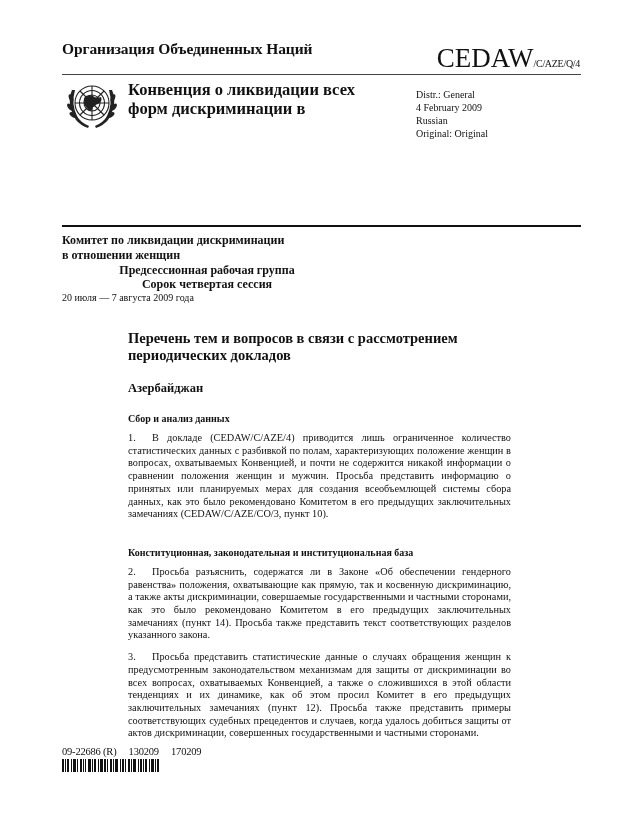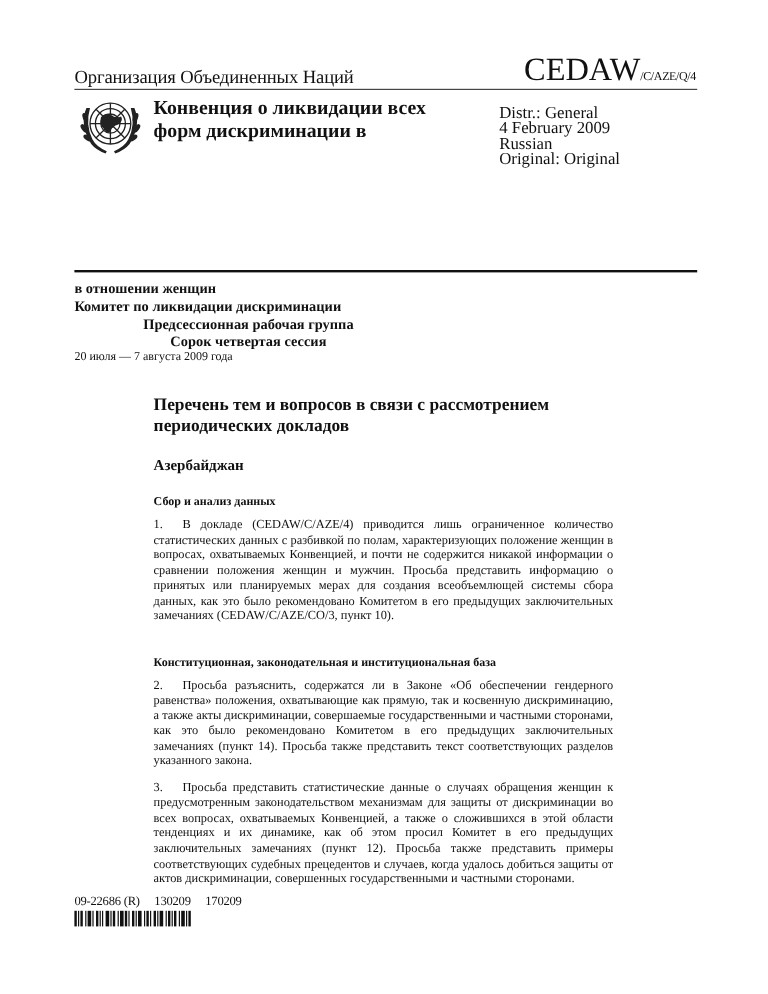--- a/index.html
+++ b/index.html
@@ -1,25 +1,25 @@
 <!DOCTYPE html>
 <html><head>
 <meta charset="utf-8">
 <style>
   html, body { margin: 0; padding: 0; background: #ffffff; }
   body { width: 640px; height: 828px; position: relative; overflow: hidden;
          font-family: "Liberation Serif", "DejaVu Serif", serif; color: #111; }
   .abs { position: absolute; }
-  .org-name { left: 62px; top: 56px; font-size: 15.5px; letter-spacing: -0.1px; }
+  .org-name { left: 62px; top: 40px; font-size: 15.5px; letter-spacing: -0.1px; font-weight: bold; }
   .symbol { right: 60px; top: 43px; font-size: 27px; white-space: nowrap; }
   .symbol .sub { font-size: 10px; letter-spacing: -0.3px; }
   .hr-thin { left: 62px; top: 74px; width: 519px; height: 1px; background: #444; }
   .emblem { left: 64px; top: 78px; width: 56px; height: 56px; }
   .conv-title { left: 128px; top: 80px; font-size: 16.5px; font-weight: bold; line-height: 19px; width: 260px; }
-  .distr { left: 416px; top: 88px; font-size: 14px; line-height: 13px; }
+  .distr { left: 416px; top: 88px; font-size: 10px; line-height: 13px; }
   .hr-thick { left: 62px; top: 225px; width: 519px; height: 2px; background: #111; }
   .committee { left: 62px; top: 233px; width: 290px; }
   .committee .l1 { font-size: 12px; font-weight: bold; line-height: 15px; }
   .committee .l2 { font-size: 12px; font-weight: bold; line-height: 14px; text-align: center; }
   .committee .l3 { font-size: 10px; line-height: 14px; }
   .main { left: 128px; top: 318px; width: 383px; }
   .doc-title { font-size: 14.5px; font-weight: bold; line-height: 17px; margin: 12px 0 17px 0; }
   .country { font-size: 12.5px; font-weight: bold; margin: 0 0 17px 0; }
   .section-head { font-size: 10px; font-weight: bold; margin: 0 0 8px 0; }
   .para { font-size: 10.3px; line-height: 12.7px; text-align: justify; margin: 0 0 9px 0; hyphens: manual; }
@@ -69,22 +69,22 @@
 <div class="abs distr">
   <div>Distr.: General</div>
   <div>4 February 2009</div>
   <div>Russian</div>
   <div>Original: Original</div>
 </div>
 
 <div class="abs hr-thick"></div>
 
 <div class="abs committee">
+  <div class="l1">Комитет по ликвидации дискриминации</div>
   <div class="l1">в отношении женщин</div>
-  <div class="l1">Комитет по ликвидации дискриминации</div>
   <div class="l2">Предсессионная рабочая группа</div>
   <div class="l2">Сорок четвертая сессия</div>
   <div class="l3">20 июля — 7 августа 2009 года</div>
 </div>
 
 <div class="abs main">
   <div class="doc-title">Перечень тем и вопросов в связи с рассмотрением периодических докладов</div>
   <div class="country">Азербайджан</div>
 
   <div class="section-head">Сбор и анализ данных</div>

